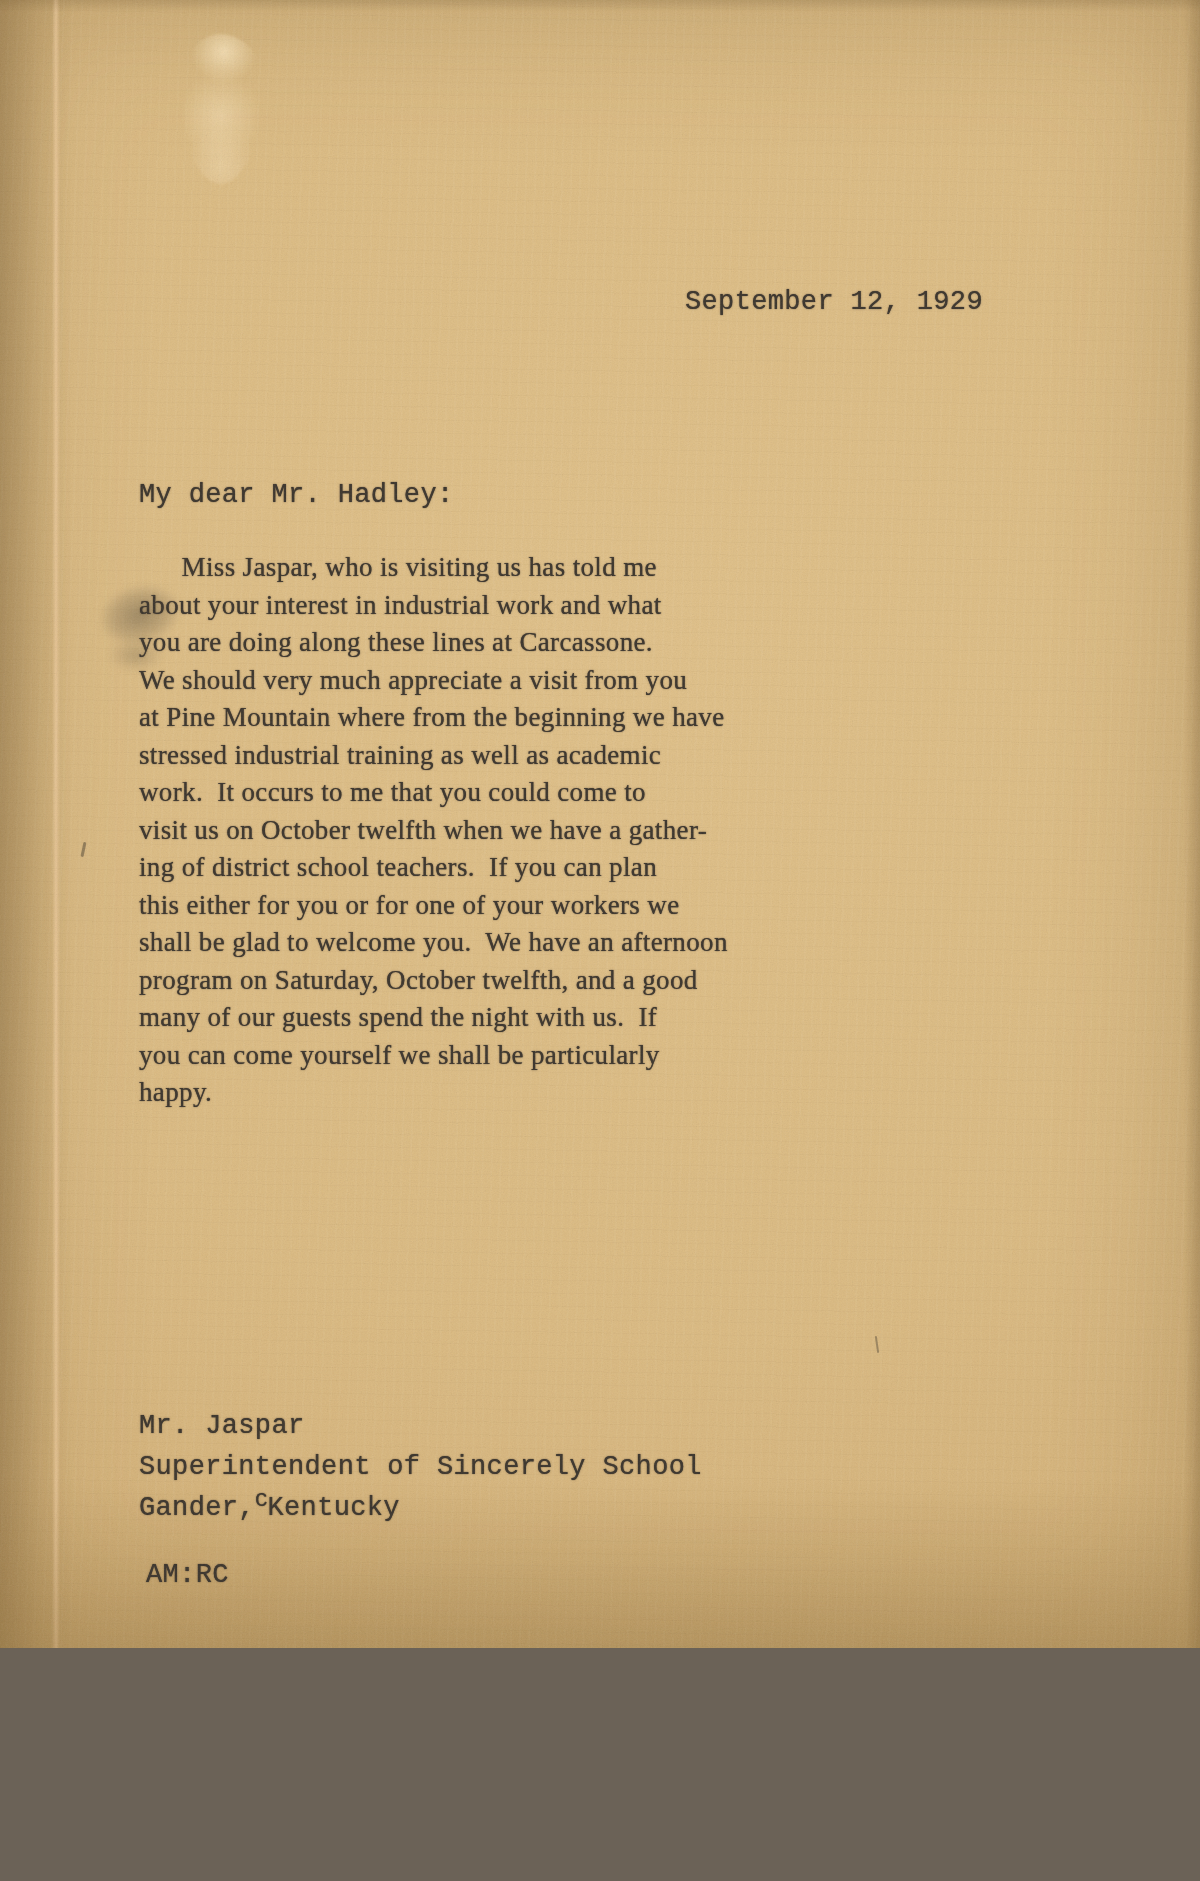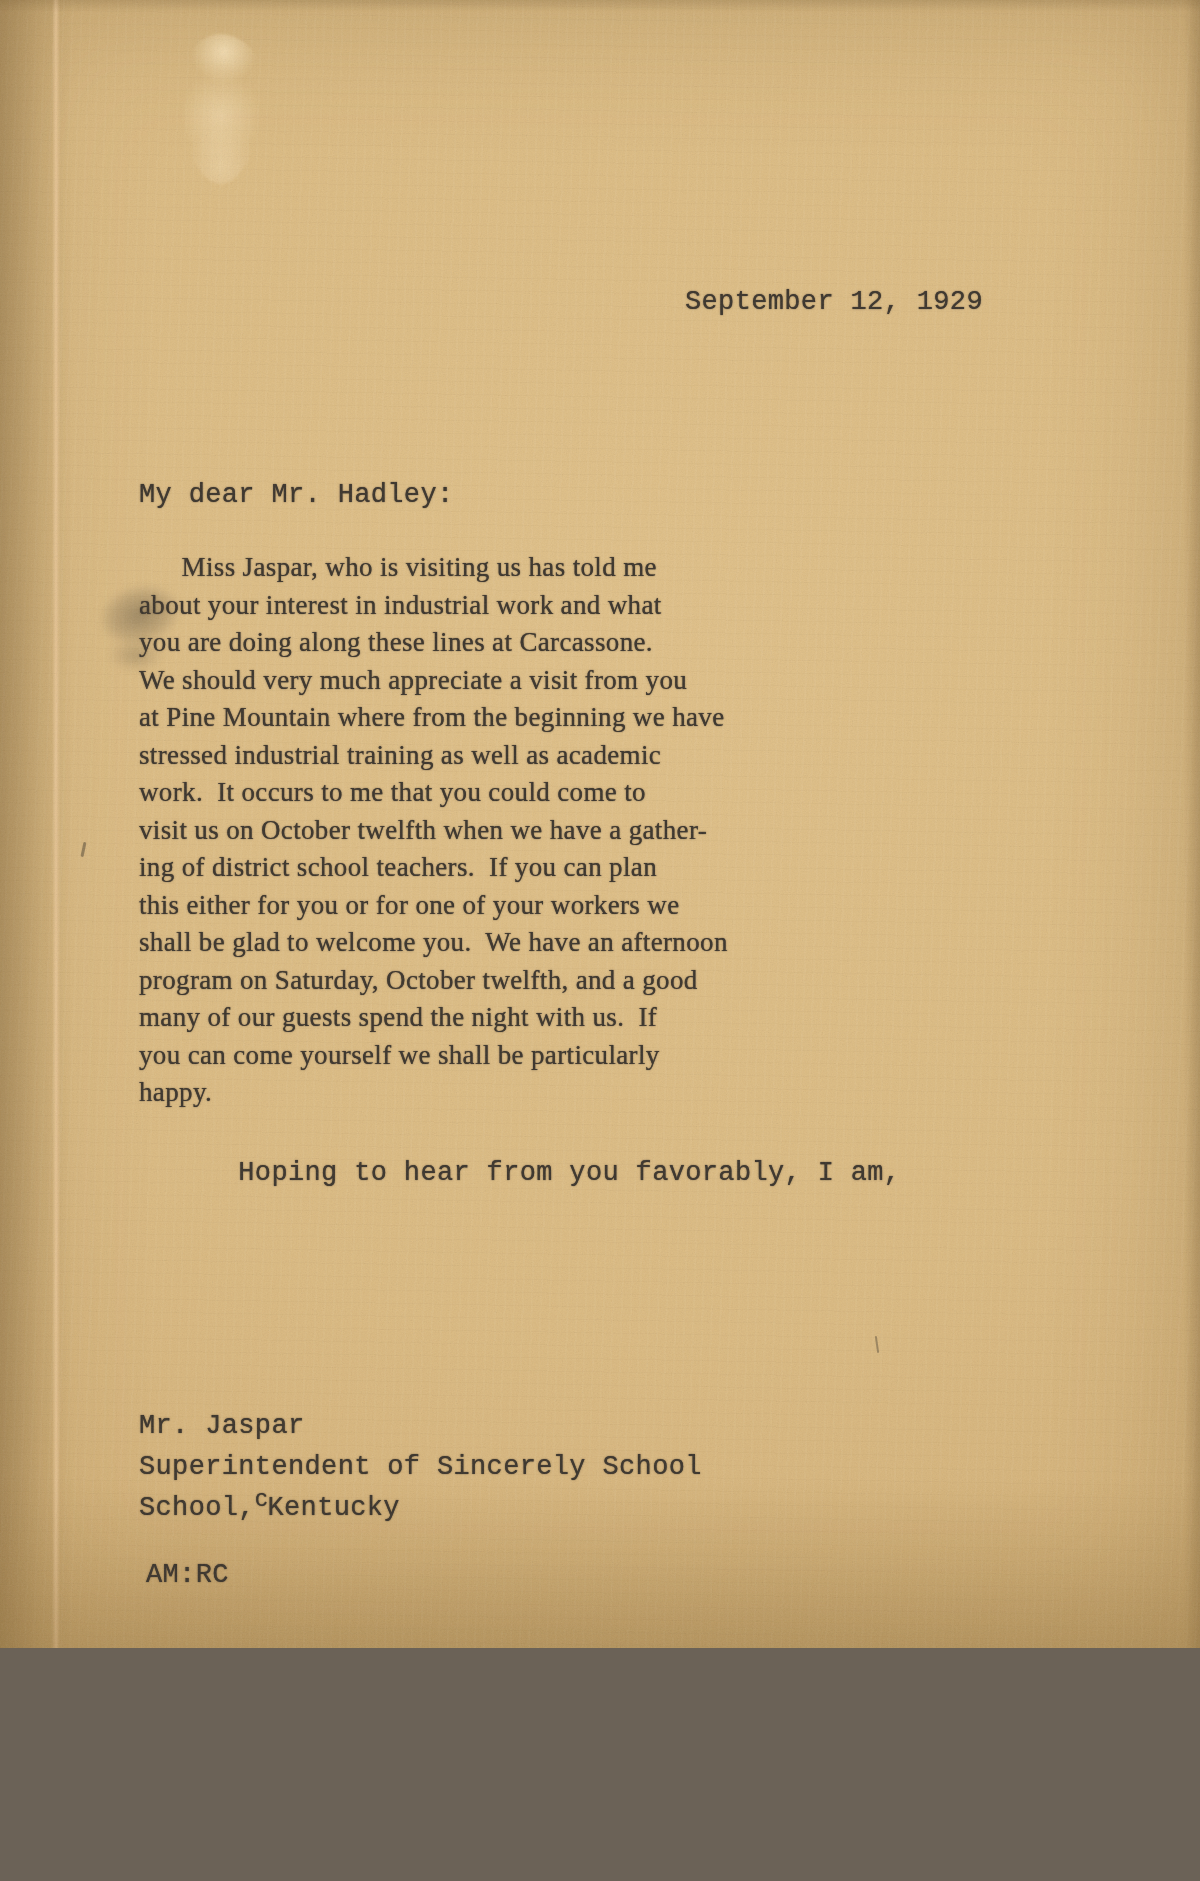--- a/index.html
+++ b/index.html
@@ -114,26 +114,25 @@
 work.  It occurs to me that you could come to
 visit us on October twelfth when we have a gather-
 ing of district school teachers.  If you can plan
 this either for you or for one of your workers we
 shall be glad to welcome you.  We have an afternoon
 program on Saturday, October twelfth, and a good
 many of our guests spend the night with us.  If
 you can come yourself we shall be particularly
 happy.</div>
 
-  <div class="type" style="left:139px;top:1155px;">      Hoping to hear from you favorably, I am,</div>
 
 
   <div class="type addr" style="left:139px;top:1406px;"><span>Mr. Jaspar</span>
 <span>Superintendent of Sincerely School</span>
-<span>School,</span><span class="sup-c">C</span><span>Kentucky</span></div>
+<span>Gander,</span><span class="sup-c">C</span><span>Kentucky</span></div>
 
   <div class="type" style="left:146px;top:1557px;">AM:RC</div>
 
   <div class="watermark">PINE MT S.S.  2018</div>
 
   <svg class="grain grain-dark" width="1200" height="1881" viewBox="0 0 1200 1881" preserveAspectRatio="none">
     <filter id="gn1">
       <feTurbulence type="fractalNoise" baseFrequency="0.8" numOctaves="3" seed="7" stitchTiles="stitch"></feTurbulence>
       <feColorMatrix type="saturate" values="0"></feColorMatrix>
     </filter>

